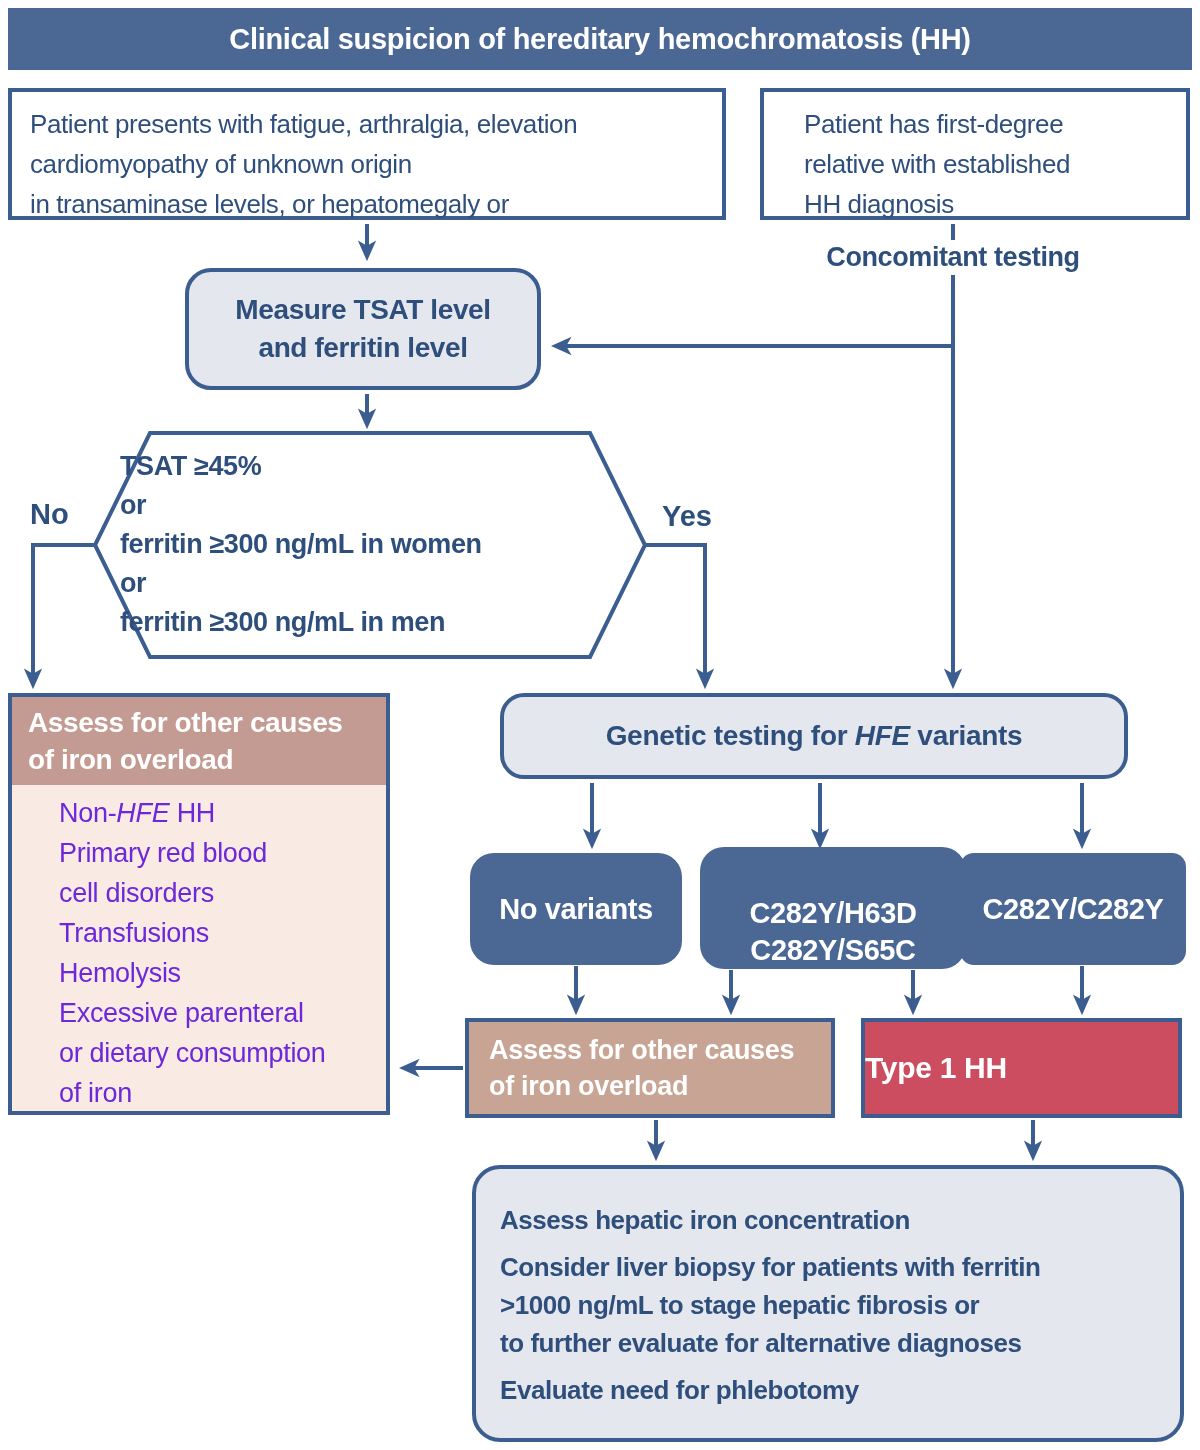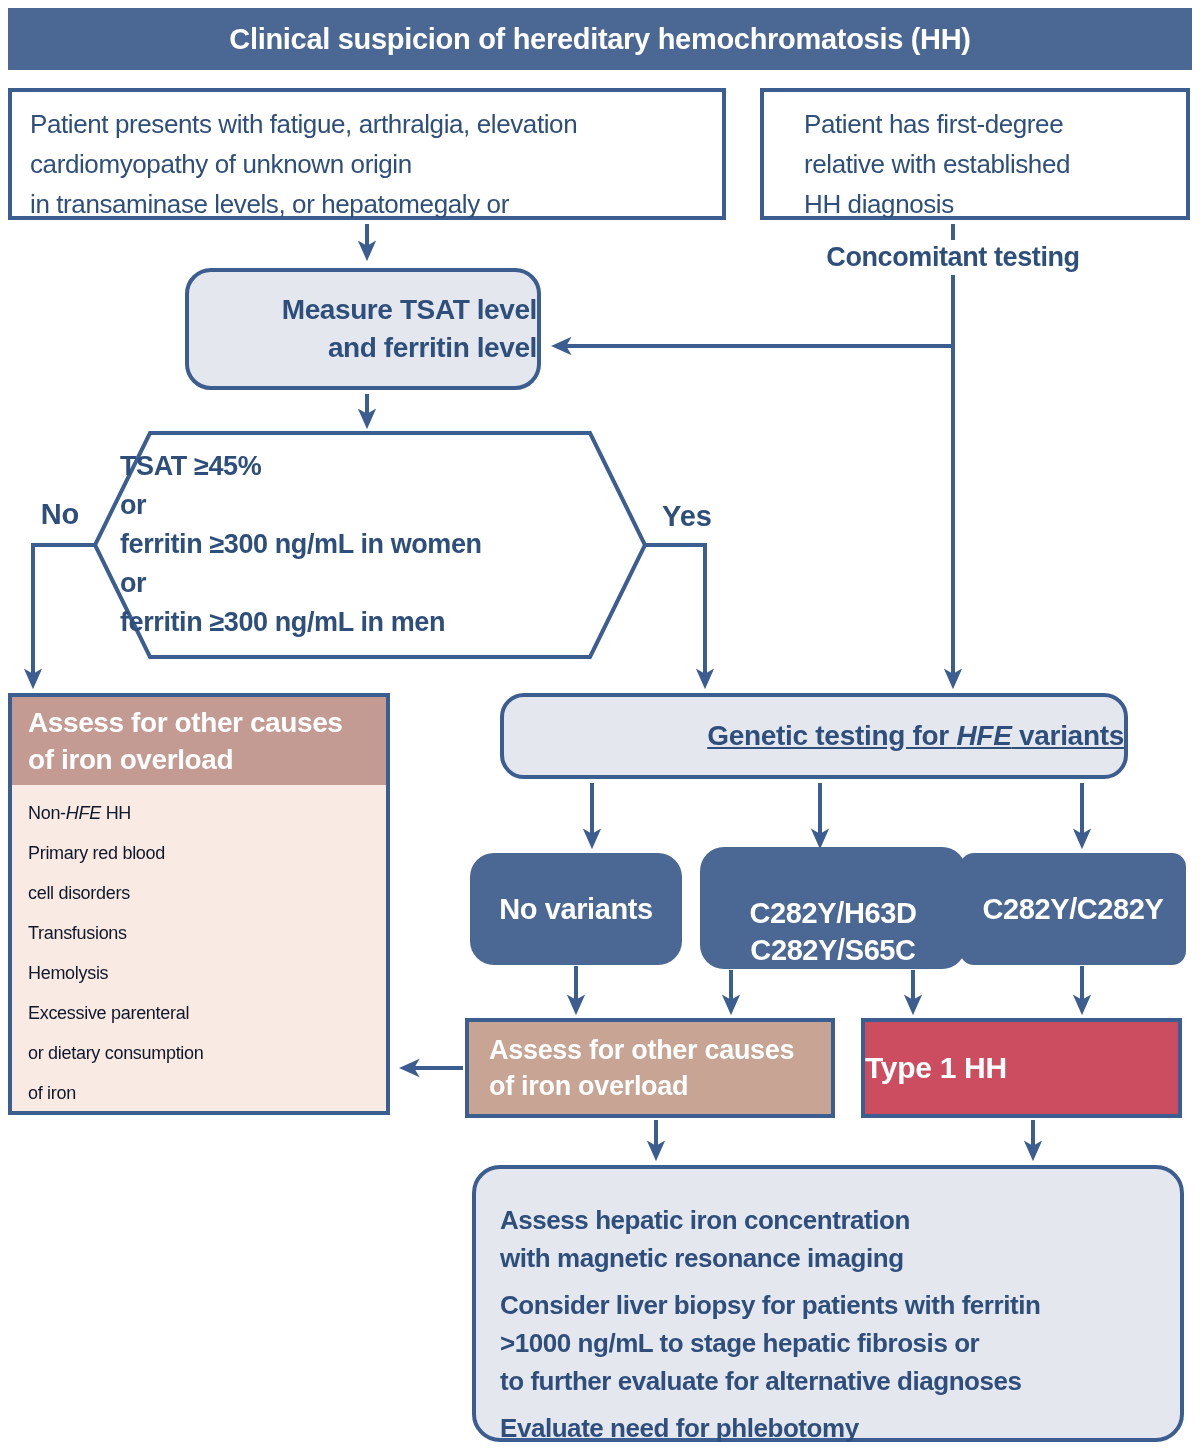--- a/index.html
+++ b/index.html
@@ -14,40 +14,40 @@
   .banner{
     left:8px;top:8px;width:1184px;height:62px;background:#4b6794;color:#ffffff;
     display:flex;align-items:center;justify-content:center;
     font-weight:700;font-size:29px;letter-spacing:-0.3px;
   }
   .plainbox{background:#ffffff;color:#2e4e7c;font-size:26px;line-height:40px;letter-spacing:-0.4px;}
   .box-topleft{left:8px;top:88px;width:718px;height:132px;padding:12px 14px 0 18px;}
   .box-topright{left:760px;top:88px;width:430px;height:132px;padding:12px 10px 0 40px;}
   .roundbox{
     background:#e5e7ee;border-radius:26px;color:#2e4e7c;font-weight:700;
-    display:flex;flex-direction:column;align-items:flex-end;justify-content:center;text-align:center;
+    display:flex;flex-direction:column;align-items:center;justify-content:center;text-align:center;
   }
   .box-measure{left:185px;top:268px;width:356px;height:122px;font-size:28px;line-height:38px;letter-spacing:-0.4px;}
   .label-concomitant{
     left:783px;top:240px;width:340px;text-align:center;color:#2e4e7c;font-weight:700;
     font-size:27px;letter-spacing:-0.4px;background:#ffffff;padding:2px 0;
   }
   .decision-text{
     left:120px;top:447px;width:500px;color:#2e4e7c;font-weight:700;
     font-size:27px;line-height:39px;letter-spacing:-0.4px;
   }
-  .label-no{left:30px;top:498px;width:60px;text-align:center;color:#2e4e7c;font-weight:700;font-size:29px;}
+  .label-no{left:30px;top:498px;width:60px;text-align:left;color:#2e4e7c;font-weight:700;font-size:29px;}
   .label-yes{left:650px;top:500px;width:74px;text-align:center;color:#2e4e7c;font-weight:700;font-size:29px;}
   .pinkbox{left:8px;top:693px;width:382px;height:422px;background:#f9eae4;padding:0;}
   .pinkbox .hdr{
     background:#c49b93;color:#ffffff;font-weight:700;font-size:28px;line-height:37px;
     letter-spacing:-0.4px;padding:7px 10px 7px 16px;height:88px;box-sizing:border-box;
   }
-  .pinkbox .bdy{color:#0f172a;font-size:18px;line-height:40px;letter-spacing:-0.3px;padding:8px 10px 0 16px;}
-  .box-genetic{left:500px;top:693px;width:628px;height:86px;font-size:28px;letter-spacing:-0.3px;border-radius:24px;text-decoration:underline;}
+  .pinkbox .bdy{color:#6d28d9;font-size:27px;line-height:40px;letter-spacing:-0.3px;padding:8px 10px 0 16px;margin-left:31px;}
+  .box-genetic{left:500px;top:693px;width:628px;height:86px;font-size:28px;letter-spacing:-0.3px;border-radius:24px;}
   .darkbox{
     background:#4b6794;border:none;border-radius:24px;color:#ffffff;font-weight:700;
     display:flex;flex-direction:column;align-items:center;justify-content:center;text-align:center;
     font-size:29px;letter-spacing:-0.4px;
   }
   .box-novariants{left:470px;top:853px;width:212px;height:112px;}
   .box-compound{left:700px;top:847px;width:266px;height:122px;line-height:37px;justify-content:flex-end;}
   .box-homozygous{left:960px;top:853px;width:226px;height:112px;border-radius:14px;}
   .tanbox{
     left:465px;top:1018px;width:370px;height:100px;background:#c7a493;color:#ffffff;font-weight:700;
@@ -180,21 +180,20 @@
     <div>of iron overload</div>
   </div>
 
   <div class="abs bordered redbox">
     <span>Type 1 HH</span>
   </div>
 
   <div class="abs bordered box-bottom">
     <div class="para">
       <div>Assess hepatic iron concentration</div>
-      <div>with magnetic resonance imaging</div>
     </div>
     <div class="para">
       <div>Consider liver biopsy for patients with ferritin</div>
       <div>&gt;1000 ng/mL to stage hepatic fibrosis or</div>
       <div>to further evaluate for alternative diagnoses</div>
     </div>
     <div class="para">
       <div>Evaluate need for phlebotomy</div>
     </div>
   </div>

